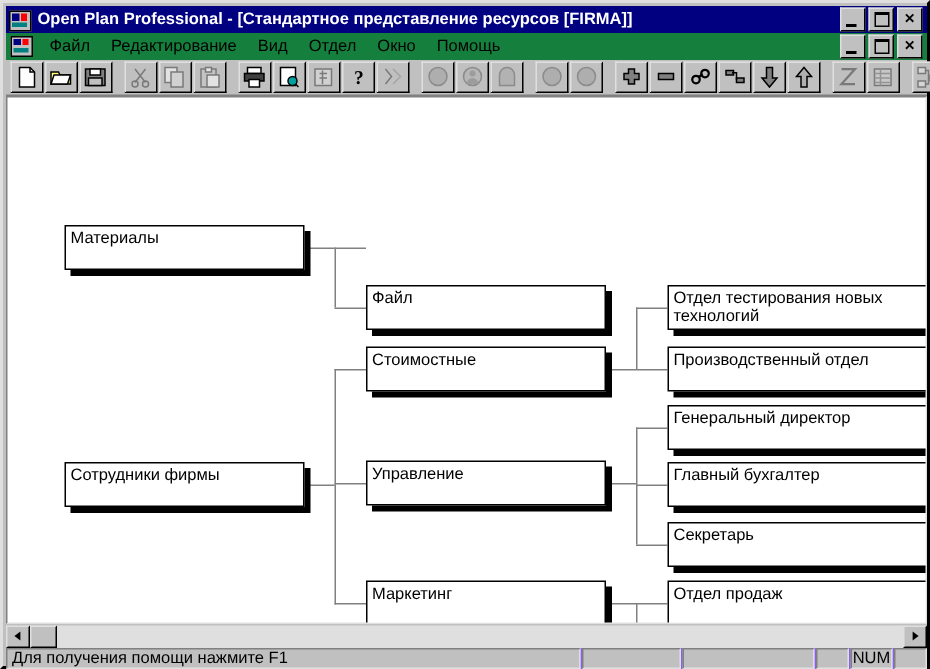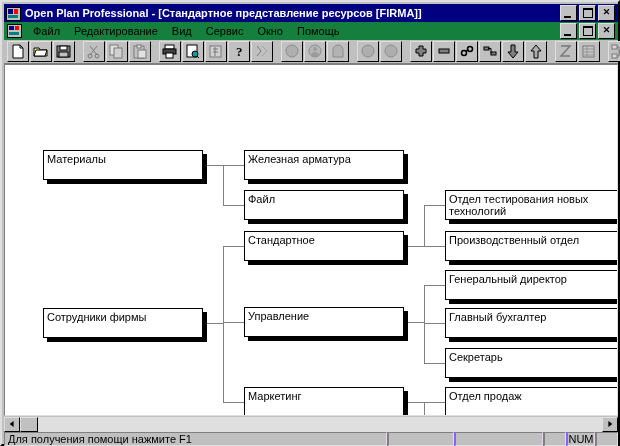--- a/index.html
+++ b/index.html
@@ -138,21 +138,21 @@
   <div class="menubar">
     <div class="menu-icon">
       <span class="m1"></span>
         <span class="m2"></span>
         <span class="m3"></span>
         <span class="m4"></span>
     </div>
     <div class="menu-item">Файл</div>
     <div class="menu-item">Редактирование</div>
     <div class="menu-item">Вид</div>
-    <div class="menu-item">Сервис</div>
+    <div class="menu-item">Отдел</div>
     <div class="menu-item">Окно</div>
     <div class="menu-item">Помощь</div>
     <div class="menu-wbtns">
       <div class="wbtn">
           <span class="min"></span>
         </div>
       <div class="wbtn">
           <span class="res"></span>
         </div>
       <div class="wbtn">
@@ -366,28 +366,25 @@
       <div class="vline" style="left:419px;top:337px;height:40px;"></div>
       <div class="hline" style="left:419px;top:337px;width:21px;"></div>
 
       <div class="node" style="left:38px;top:243px;width:160px;height:30px;">
         <span class="lbl">Сотрудники фирмы</span>
       </div>
       <div class="node" style="left:38px;top:85px;width:160px;height:30px;">
         <span class="lbl">Материалы</span>
       </div>
 
-      <div class="node" style="left:239px;top:85px;width:160px;height:30px;">
-        <span class="lbl">Железная арматура</span>
-      </div>
       <div class="node" style="left:239px;top:125px;width:160px;height:30px;">
         <span class="lbl">Файл</span>
       </div>
       <div class="node" style="left:239px;top:166px;width:160px;height:30px;">
-        <span class="lbl">Стандартное</span>
+        <span class="lbl">Стоимостные</span>
       </div>
       <div class="node" style="left:239px;top:242px;width:160px;height:30px;">
         <span class="lbl">Управление</span>
       </div>
       <div class="node" style="left:239px;top:322px;width:160px;height:30px;">
         <span class="lbl">Маркетинг</span>
       </div>
 
       <div class="node" style="left:440px;top:125px;width:175px;height:30px;padding-left:16px;">
         <span class="lbl">Отдел тестирования новых

